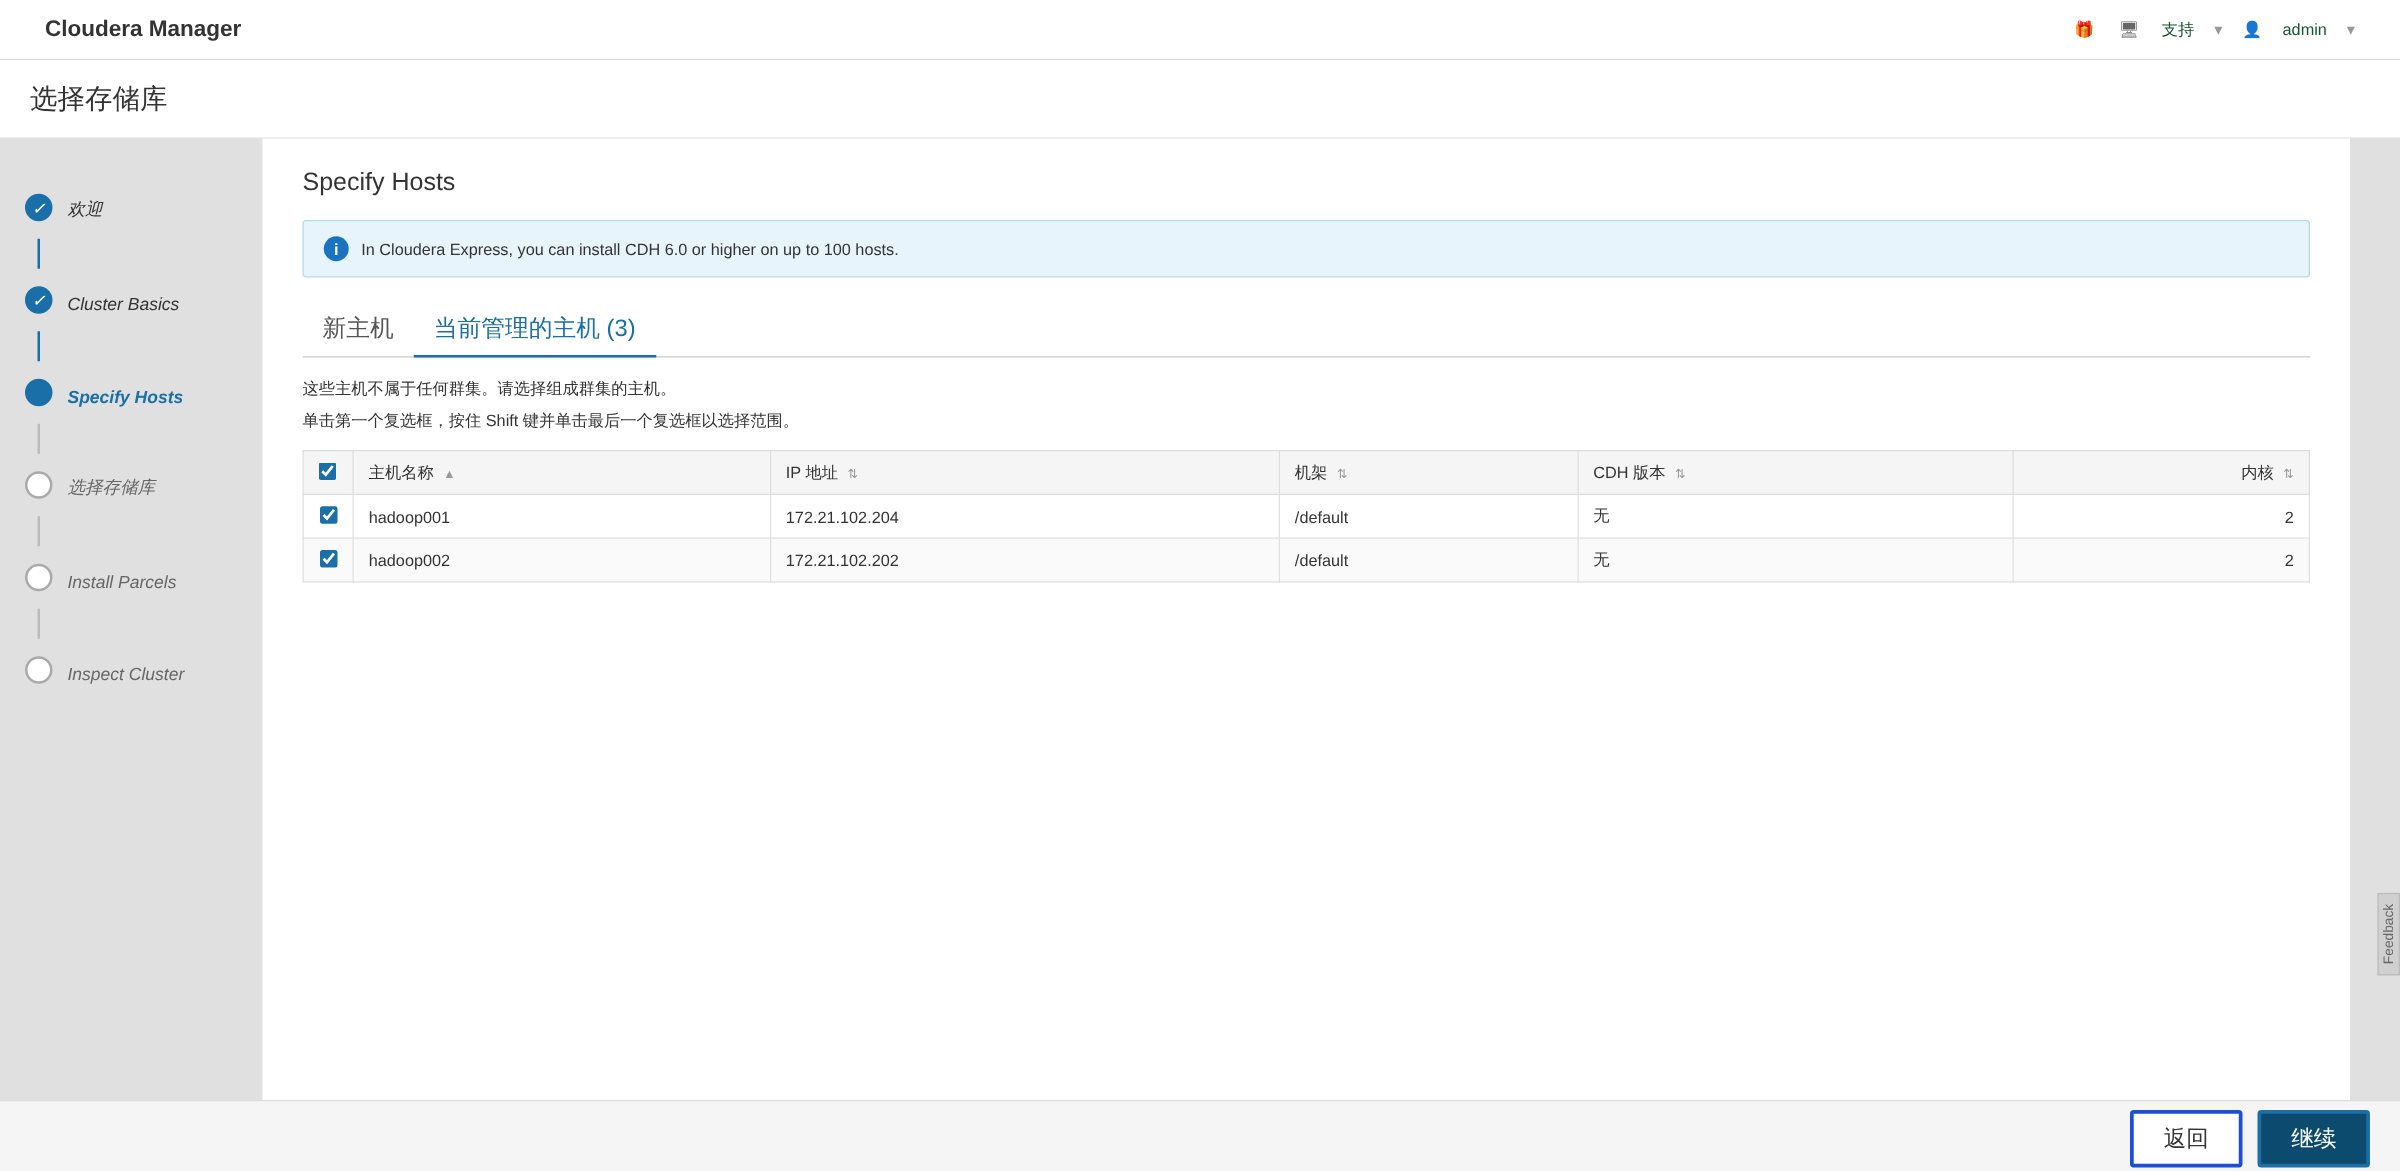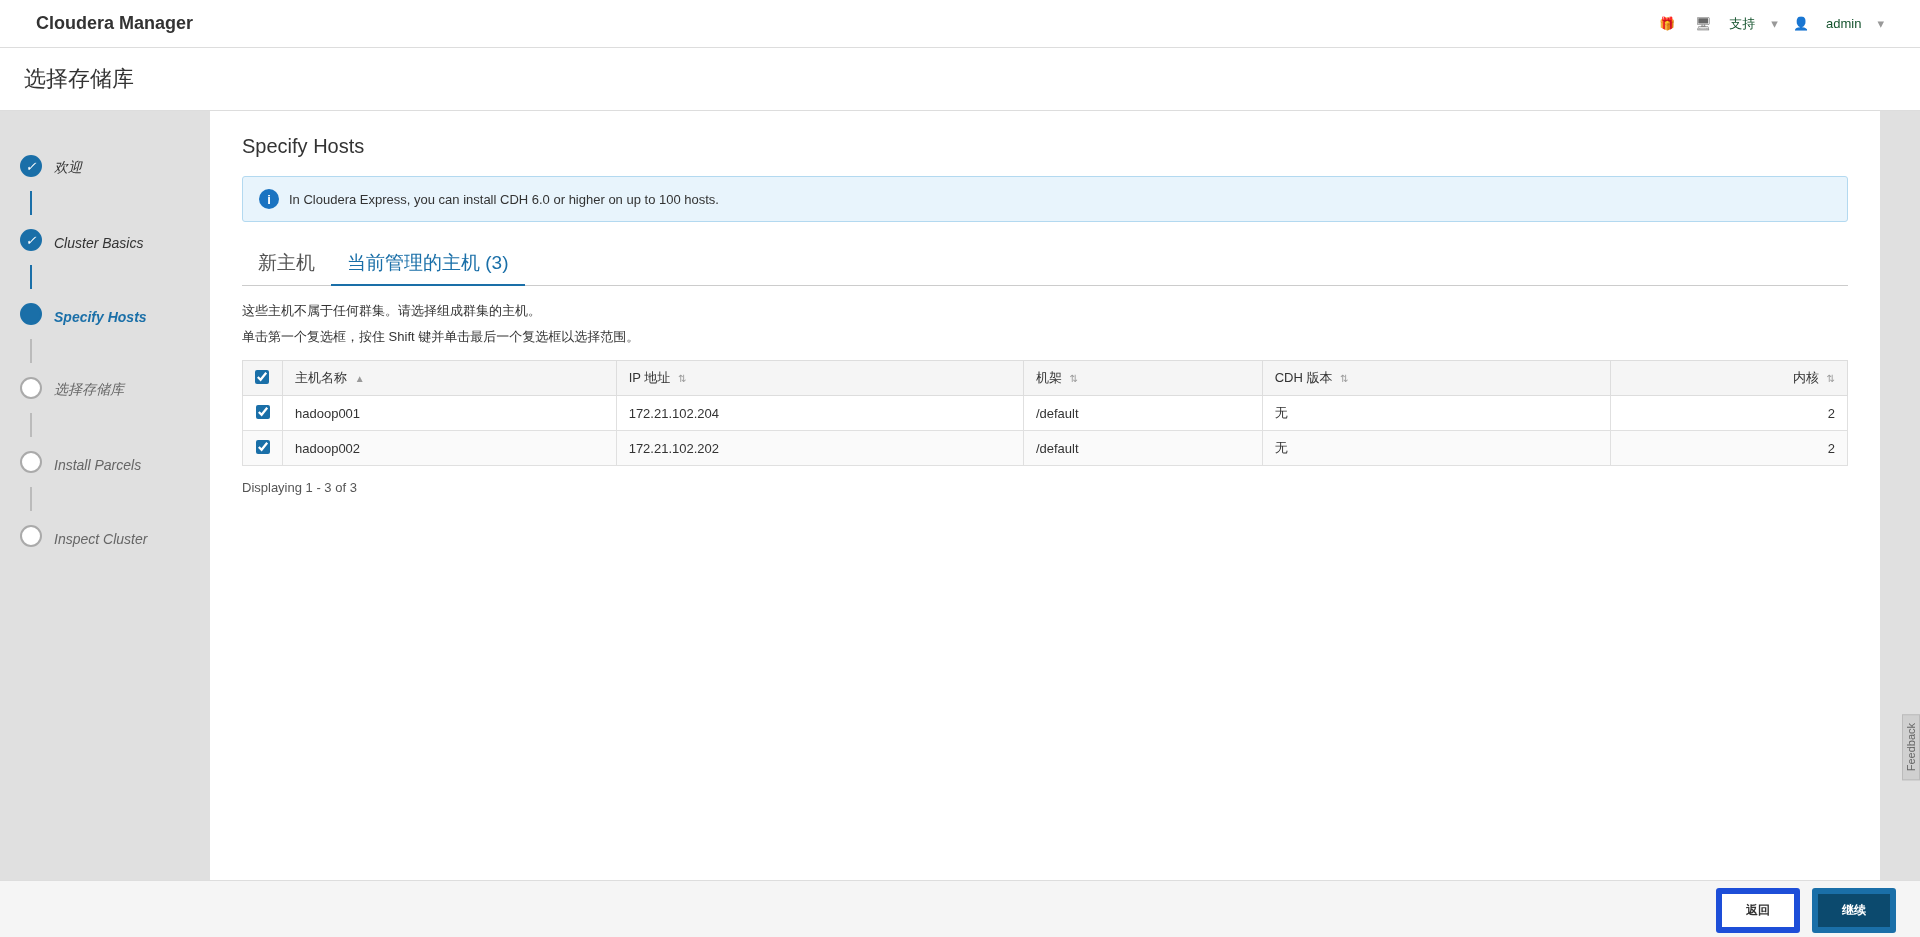--- a/index.html
+++ b/index.html
@@ -207,27 +207,26 @@
       border-top: 1px solid #ddd;
       height: 60px;
       display: flex;
       align-items: center;
       justify-content: flex-end;
       padding: 0 24px;
       gap: 12px;
     }
     .btn {
       padding: 8px 24px;
-      font-size: 12px;
+      font-size: 18px;
       border-radius: 3px;
       cursor: pointer;
-      border: 6px solid #1d4ed8;
+      border: 3px solid #1d4ed8;
       background: #fff;
       color: #333;
-      font-weight: bold;
     }
     .btn-primary {
       background: #0c4a6e;
       color: #fff;
       border-color: #1a6fa8;
     }
   </style>
 </head>
 <body>
 
@@ -354,21 +353,20 @@
       </td>
       <td>hadoop002</td>
       <td>172.21.102.202</td>
       <td>/default</td>
       <td>无</td>
       <td style="text-align:right;">2</td>
     </tr>
         </tbody>
     </table>
 
-    <p class="displaying-text">Displaying 1 - 3 of 3</p>
 
   </div>
 
   <div class="right-panel" style="position:relative;">
     <div class="feedback-label">Feedback</div>
   </div>
 
 </div>
 
 <div class="footer">

